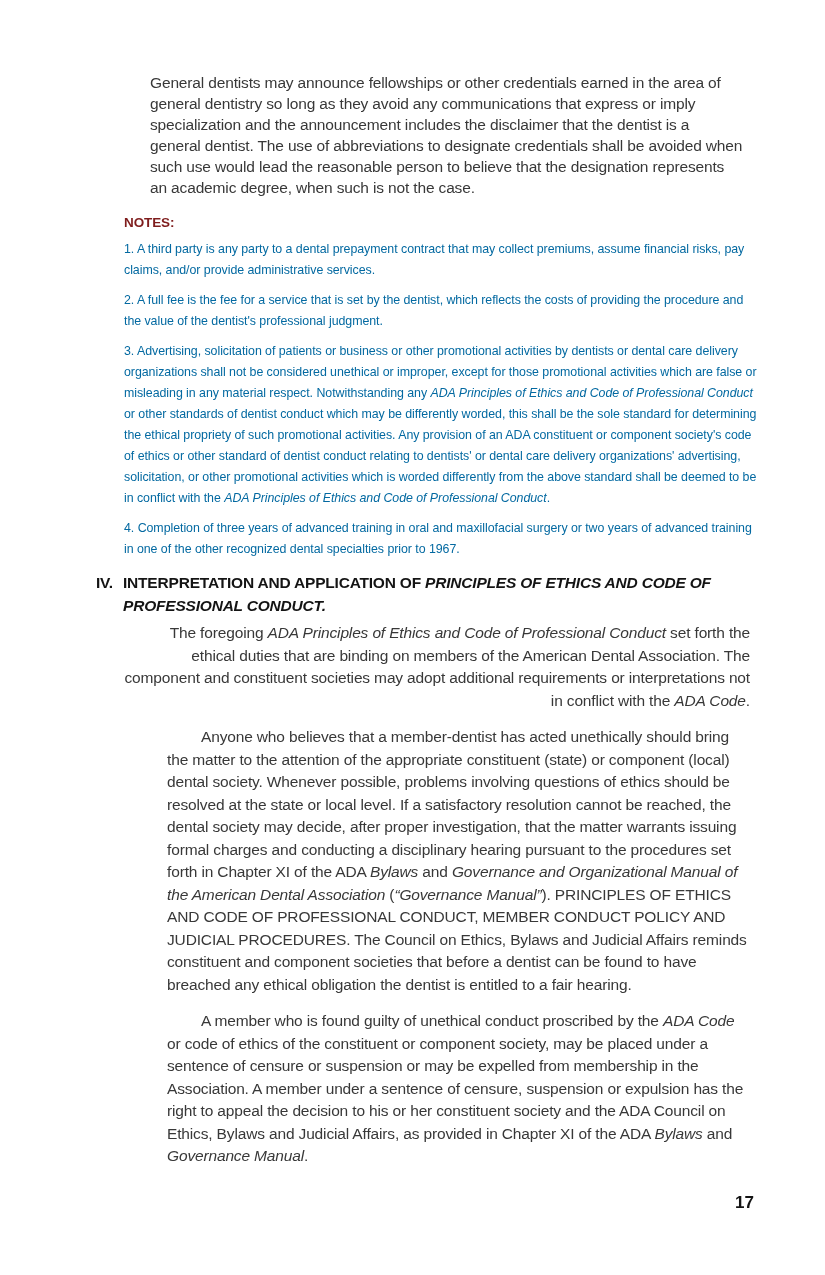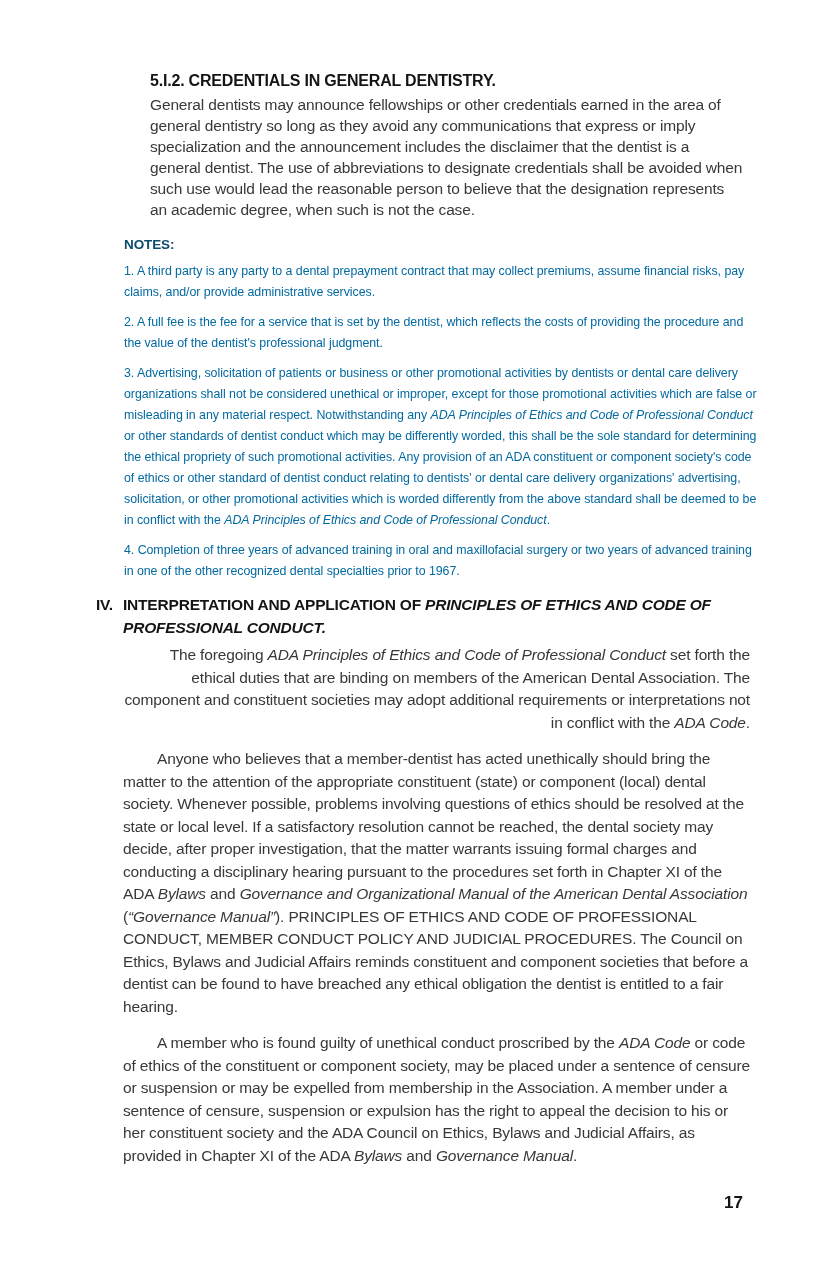--- a/index.html
+++ b/index.html
@@ -29,21 +29,21 @@
     line-height: 21px;
     letter-spacing: -0.15px;
   }
 
   
   .notes { margin: 17px 0 0 124px; width: 634px; }
   .h-notes {
     margin: 0 0 9px 0;
     font-size: 13.5px;
     font-weight: bold;
-    color: #0c4a6e;
+    color: #7f1d1d;
     letter-spacing: -0.1px;
   }
   .note {
     margin: 0 0 9px 0;
     font-size: 12.4px;
     line-height: 21px;
     letter-spacing: -0.05px;
     color: #0369a1;
   }
 
@@ -60,40 +60,39 @@
   .iv-num { flex: none; width: 27px; }
   .iv-title { margin: 0; font-size: 15.5px; line-height: 22.5px; font-weight: bold; }
   .iv-body { margin-left: 27px; }
   .para {
     margin: 14px 0 0 0;
     font-size: 15.5px;
     line-height: 22.5px;
     letter-spacing: -0.15px;
   }
   .para.first { margin-top: 5px; text-align: right; }
-  .para.indent { text-indent: 34px; }
+  .para.indent { text-indent: 34px; margin-left: 44px; }
 
   .page-number {
     position: absolute;
     top: 1193px;
-    right: 82px;
+    right: 71px;
     font-size: 17px;
     font-weight: bold;
     color: #141414;
   }
 
   .run-i { font-style: italic; }
 </style>
 </head>
 <body>
 
 <div class="page">
 
   <section class="sec-512">
-    <h2 class="h-512">5.I.2. CREDENTIALS IN GENERAL DENTISTRY.</h2>
     <p class="body-512">General dentists may announce fellowships or other credentials earned in the area of general dentistry so long as they avoid any communications that express or imply specialization and the announcement includes the disclaimer that the dentist is a general dentist. The use of abbreviations to designate credentials shall be avoided when such use would lead the reasonable person to believe that the designation represents an academic degree, when such is not the case.</p>
   </section>
 
   <section class="notes">
     <h3 class="h-notes">NOTES:</h3>
     <p class="note"><span>1. A third party is any party to a dental prepayment contract that may collect premiums, assume financial risks, pay claims, and/or provide administrative services.</span></p>
     <p class="note"><span>2. A full fee is the fee for a service that is set by the dentist, which reflects the costs of providing the procedure and the value of the dentist's professional judgment.</span></p>
     <p class="note"><span>3. Advertising, solicitation of patients or business or other promotional activities by dentists or dental care delivery organizations shall not be considered unethical or improper, except for those promotional activities which are false or misleading in any material respect. Notwithstanding any </span><span class="run-i">ADA Principles of Ethics and Code of Professional Conduct</span><span> or other standards of dentist conduct which may be differently worded, this shall be the sole standard for determining the ethical propriety of such promotional activities. Any provision of an ADA constituent or component society's code of ethics or other standard of dentist conduct relating to dentists' or dental care delivery organizations' advertising, solicitation, or other promotional activities which is worded differently from the above standard shall be deemed to be in conflict with the </span><span class="run-i">ADA Principles of Ethics and Code of Professional Conduct</span><span>.</span></p>
     <p class="note"><span>4. Completion of three years of advanced training in oral and maxillofacial surgery or two years of advanced training in one of the other recognized dental specialties prior to 1967.</span></p>
   </section>

